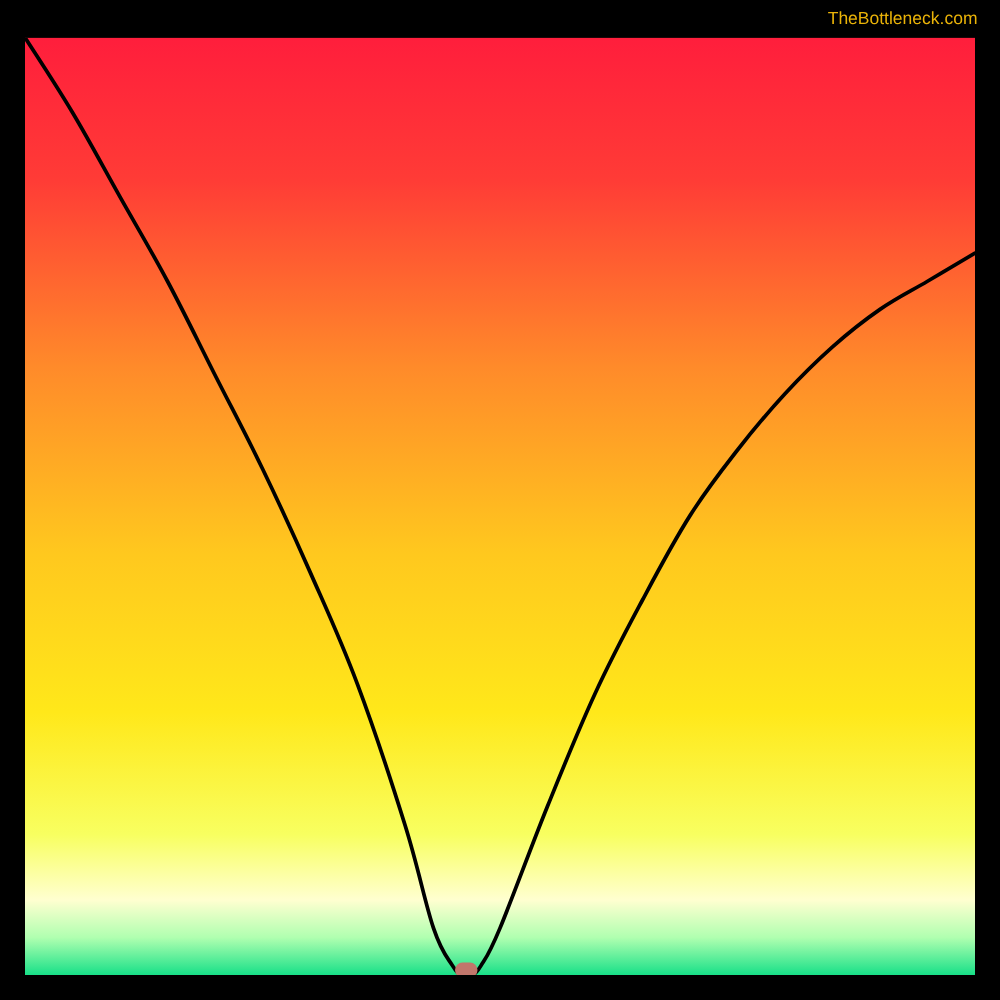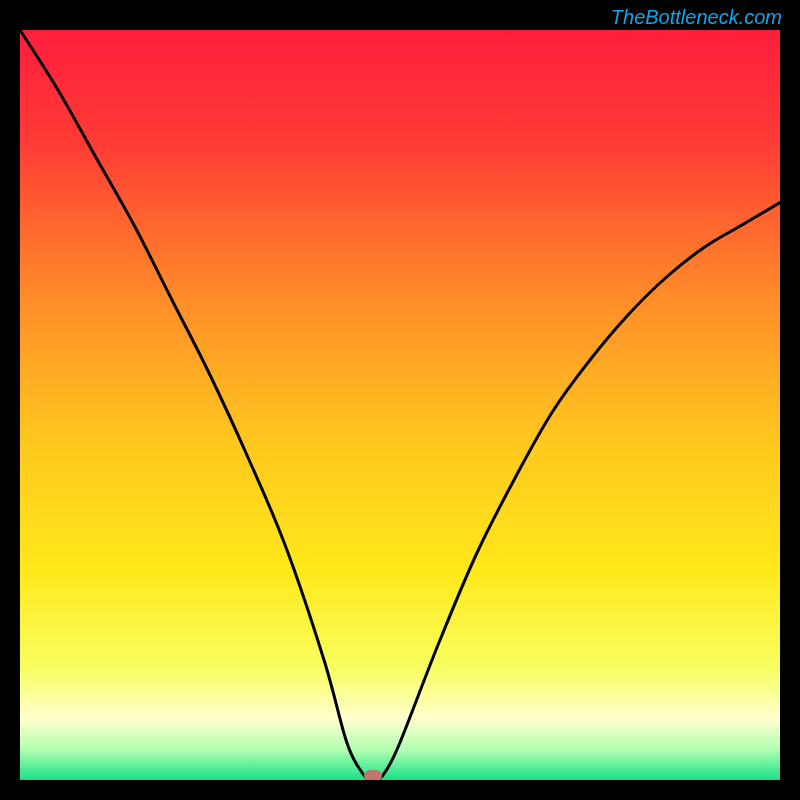--- a/index.html
+++ b/index.html
@@ -14,25 +14,24 @@
   .container {
     position: relative;
     width: 800px;
     height: 800px;
     background: #000;
   }
   .watermark {
     position: absolute;
     top: 6px;
     right: 18px;
-    color: #0ea5e9;
-    font-size: 20px;
+    color: #eab308;
+    font-size: 14px;
     font-weight: 500;
     z-index: 10;
-    font-style: italic;
   }
   .plot-area {
     position: absolute;
     left: 20px;
     top: 30px;
     width: 760px;
     height: 750px;
     overflow: hidden;
   }
   .gradient-bg {

